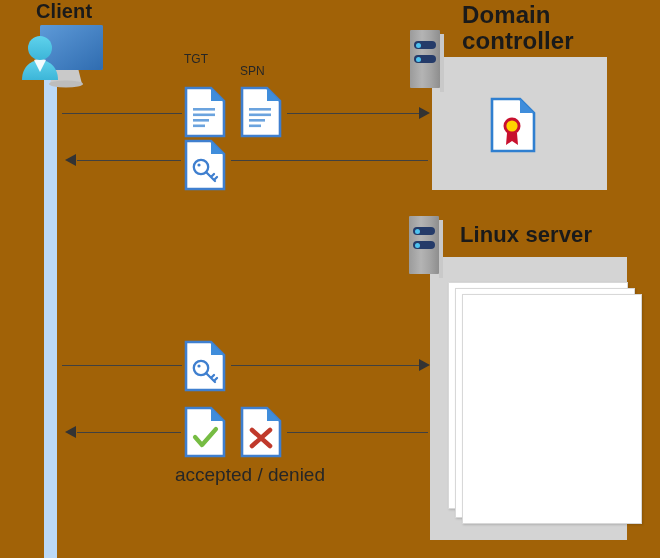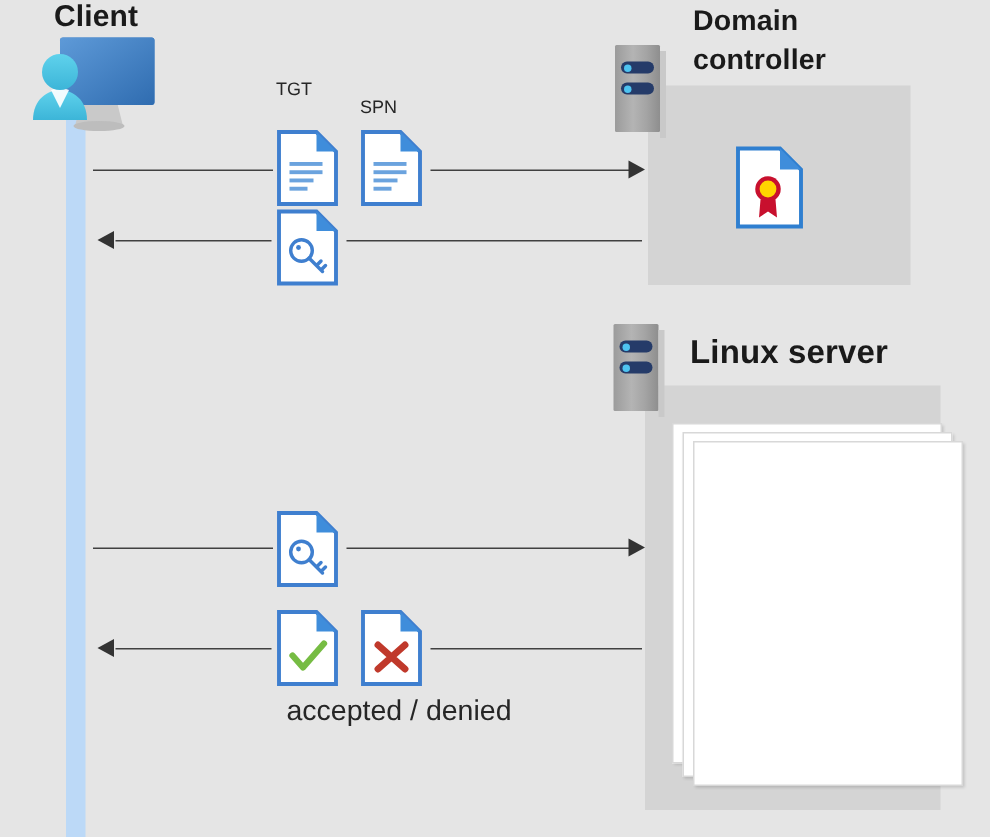--- a/index.html
+++ b/index.html
@@ -7,21 +7,21 @@
     padding: 0;
     background: #ffffff;
   }
   body {
     font-family: "Liberation Sans", sans-serif;
   }
   #canvas {
     position: relative;
     width: 660px;
     height: 558px;
-    background: #e5e5e5;
+    background: #a16207;
     overflow: hidden;
   }
   .abs { position: absolute; }
 
   
   .lifeline {
     left: 44px;
     top: 60px;
     width: 13px;
     height: 498px;
@@ -33,36 +33,36 @@
     font-weight: bold;
     color: #1a1a1a;
     letter-spacing: 0.1px;
   }
   #client-label {
     left: 36px; top: 0px;
     font-size: 20px;
   }
   #dc-label {
     left: 462px; top: 2px;
-    font-size: 19px;
+    font-size: 24px;
     line-height: 26px;
     width: 160px;
   }
   #linux-label {
     left: 460px; top: 222px;
     font-size: 22px;
   }
   .plain-label {
     color: #262626;
     font-size: 12px;
   }
   #tgt-label { left: 184px; top: 52px; }
   #spn-label { left: 240px; top: 64px; }
   #accepted-denied-label {
-    left: 136px; top: 464px;
+    left: 120px; top: 464px;
     width: 260px;
     text-align: center;
     font-size: 19px;
     color: #262626;
   }
 
   
   .gray-panel { background: #d4d4d4; }
   #dc-panel   { left: 432px; top: 57px;  width: 175px; height: 133px; }
   #linux-panel{ left: 430px; top: 257px; width: 197px; height: 283px; }

